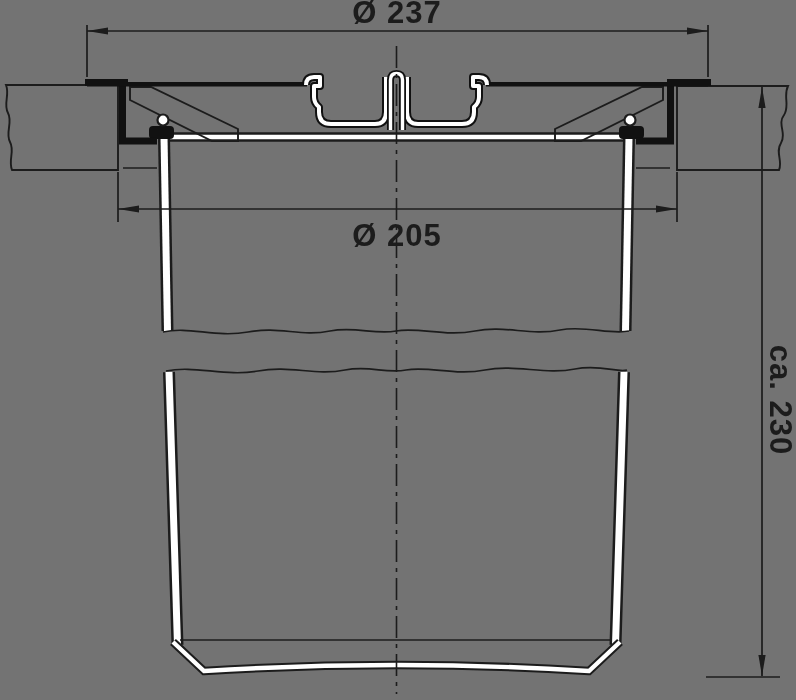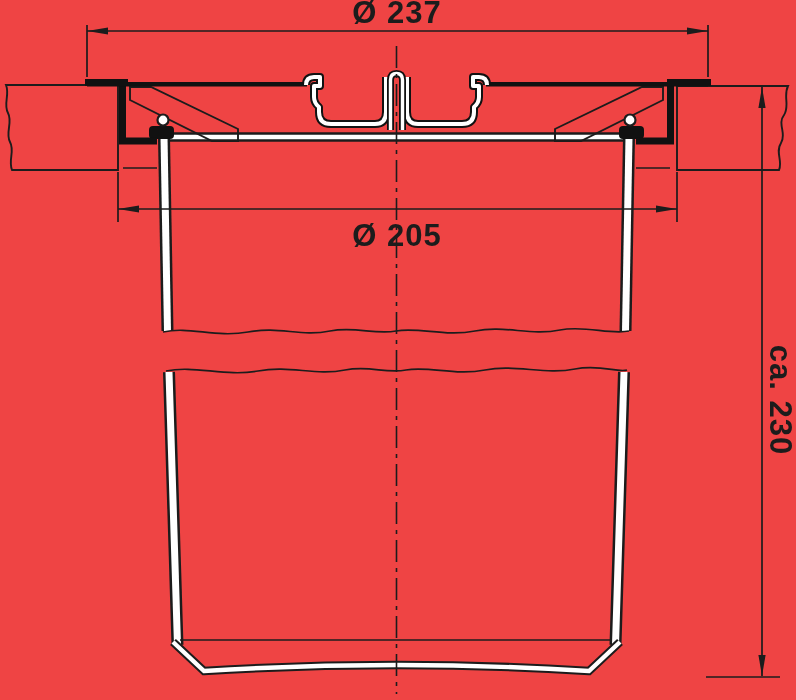--- a/index.html
+++ b/index.html
@@ -1,16 +1,16 @@
 <!DOCTYPE html>
 <html><head>
 <meta charset="utf-8">
 <style>
   html,body{margin:0;padding:0;background:#ffffff;}
-  .stage{width:796px;height:700px;background:#ef4444;position:relative;overflow:hidden;}
+  .stage{width:796px;height:700px;background:#737373;position:relative;overflow:hidden;}
   svg{display:block;}
   text{font-family:"Liberation Sans","DejaVu Sans",sans-serif;font-weight:bold;fill:#1c1c1c;}
   .dimtext{font-size:31px;letter-spacing:1px;}
   .thin{stroke:#1c1c1c;stroke-width:1.7;fill:none;}
   .edge{stroke:#1c1c1c;stroke-width:1.9;fill:none;}
   .thick{stroke:#111111;fill:none;}
   .arrow{fill:#1c1c1c;stroke:none;}
 </style>
 </head>
 <body>

